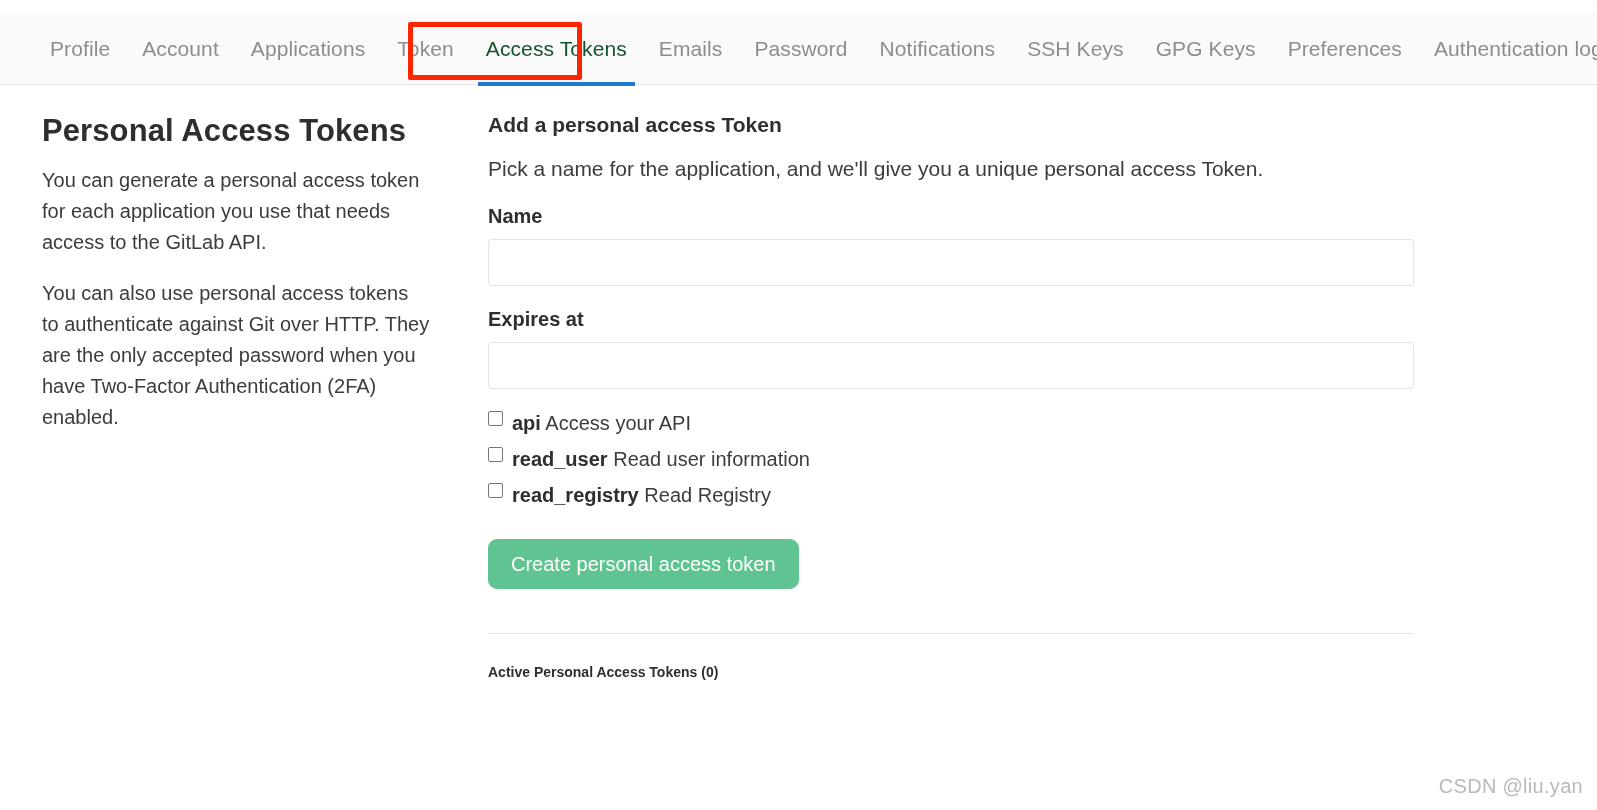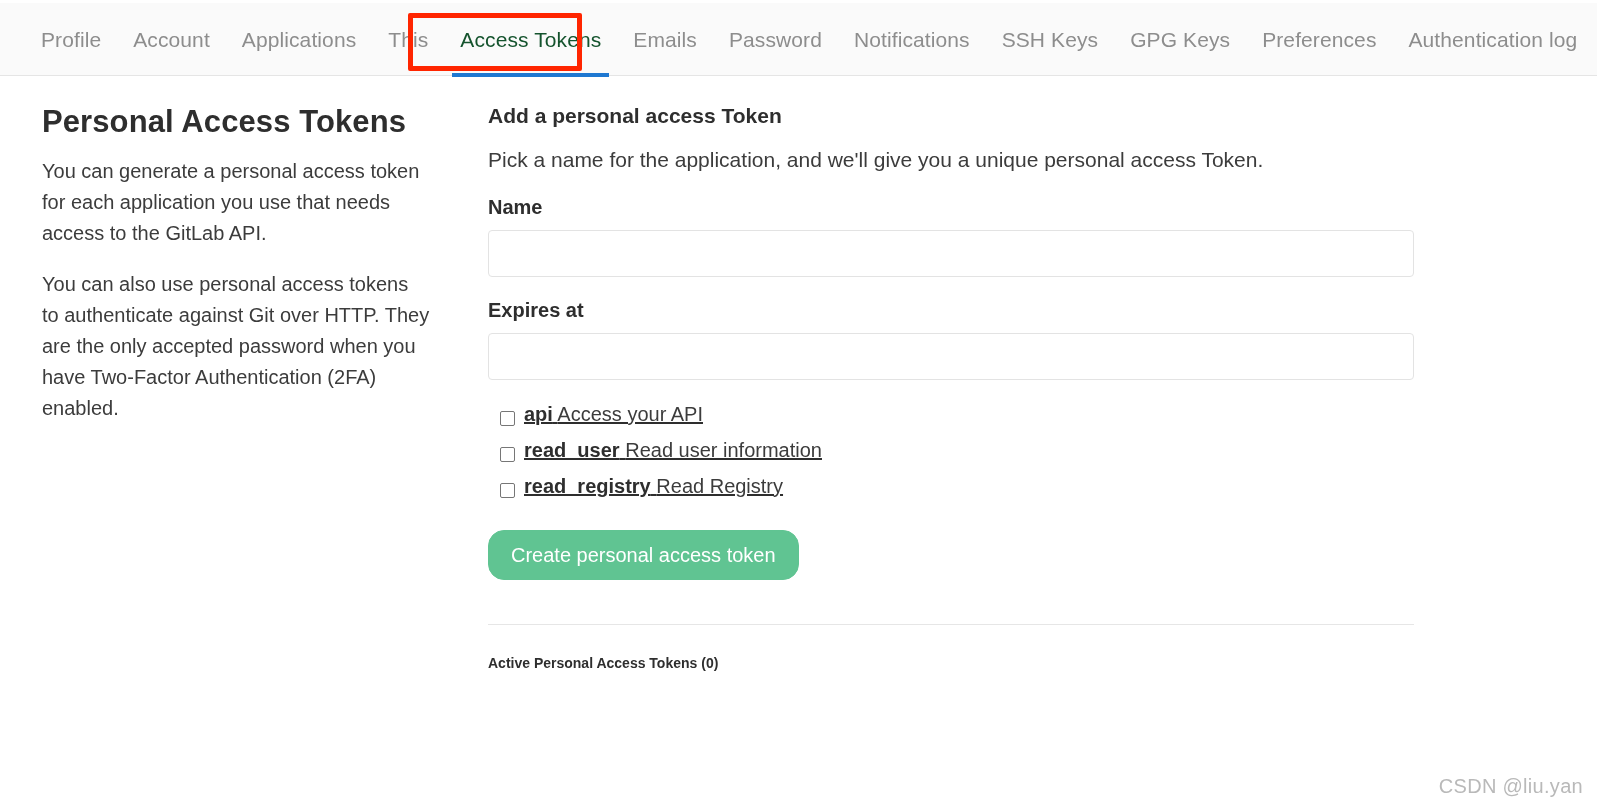--- a/index.html
+++ b/index.html
@@ -22,21 +22,21 @@
     height: 73px;
     background: #fafafa;
     border-bottom: 1px solid #e5e5e5;
     box-sizing: border-box;
   }
   .nav-list {
     display: flex;
     align-items: flex-start;
     height: 73px;
     padding: 0 0 17px 22px;
-    margin: 3px;
+    margin: 12px;
     list-style: none;
     gap: 0px;
   }
   .nav-item {
     position: relative;
     height: 73px;
     display: flex;
     align-items: center;
     padding: 0 16px;
     box-sizing: border-box;
@@ -144,23 +144,22 @@
   }
 
   .scopes-title {
     font-size: 20px;
     font-weight: bold;
     color: #2e2e2e;
     margin: 0 0 12px 0;
   }
   .scope-row {
     display: flex;
-    align-items: flex-end;
-    margin: 0 0 12px 12px;
-    text-decoration: underline;
+    align-items: flex-start;
+    margin: 0 0 12px 0;
   }
   .scope-checkbox {
     -webkit-appearance: none;
     appearance: none;
     width: 15px;
     height: 15px;
     border: 1px solid #767676;
     border-radius: 2px;
     background: #fff;
     margin: 0 9px 0 0;
@@ -180,21 +179,21 @@
   .scope-key {
     font-weight: bold;
     color: #2e2e2e;
   }
 
   .btn-create {
     display: inline-block;
     margin: 20px 0 0 0;
     background: #60c492;
     border: 1px solid #60c492;
-    border-radius: 16px;
+    border-radius: 9px;
     color: #ffffff;
     font-size: 20px;
     font-family: "Liberation Sans", sans-serif;
     padding: 13px 22px;
     cursor: pointer;
     line-height: 1.1;
   }
 
   .divider {
     border: 0;
@@ -239,21 +238,21 @@
     <li class="nav-item">
       <a class="nav-link" href="#">Profile</a>
     </li>
     <li class="nav-item">
       <a class="nav-link" href="#">Account</a>
     </li>
     <li class="nav-item">
       <a class="nav-link" href="#">Applications</a>
     </li>
     <li class="nav-item">
-      <a class="nav-link" href="#">This</a>
+      <a class="nav-link" href="#">Token</a>
     </li>
     <li class="nav-item active">
       <a class="nav-link" href="#">Access Tokens</a>
     </li>
     <li class="nav-item">
       <a class="nav-link" href="#">Emails</a>
     </li>
     <li class="nav-item">
       <a class="nav-link" href="#">Password</a>
     </li>

